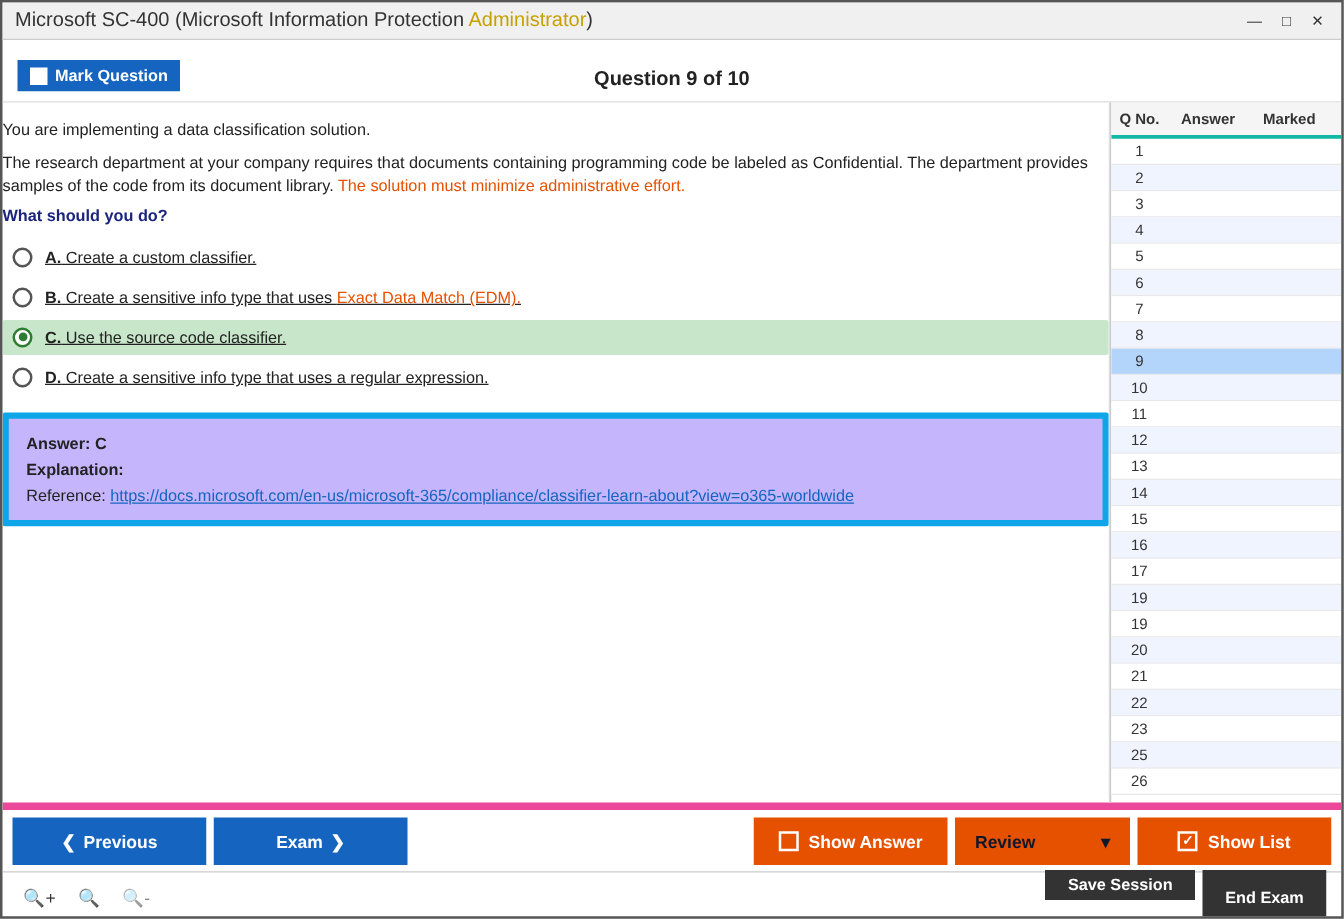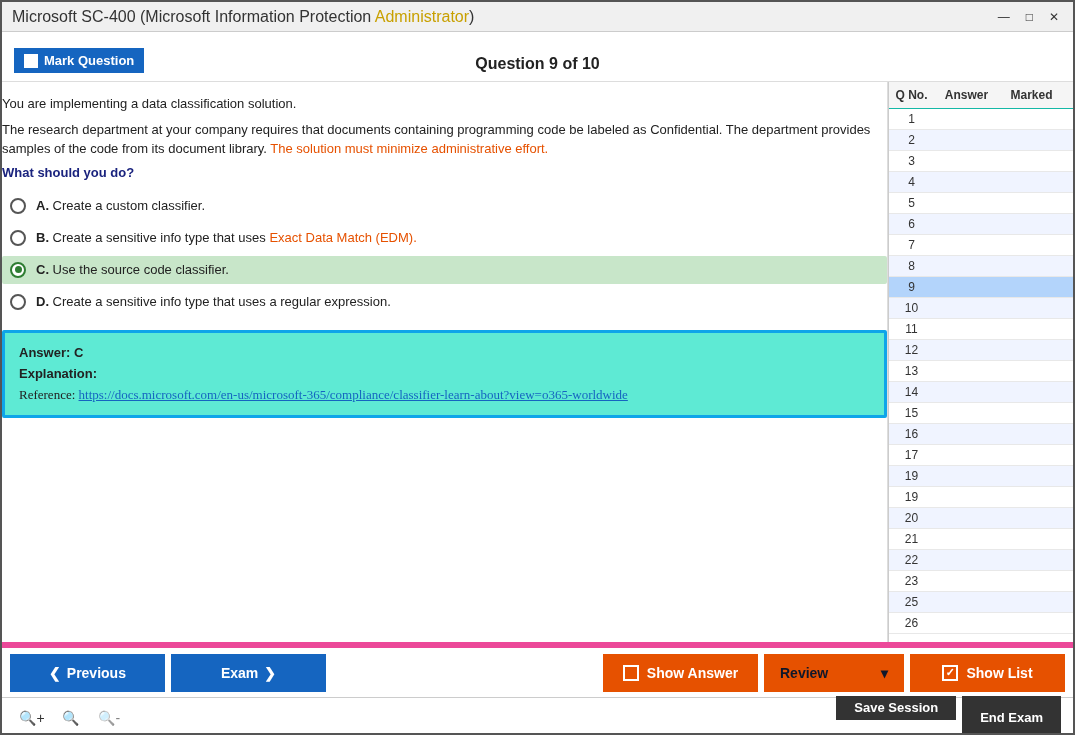--- a/index.html
+++ b/index.html
@@ -129,48 +129,48 @@
     .option-row.selected .option-radio {
       border-color: #2e7d32;
       background: #fff;
     }
     .option-radio-inner {
       width: 7px;
       height: 7px;
       border-radius: 50%;
       background: #2e7d32;
     }
-    .option-text { color: #222; }
+    .option-text { color: #222; text-decoration: underline; }
     .option-text .opt-letter { font-weight: bold; }
     .option-text .highlight { color: #e65100; }
 
     
     .answer-box {
-      background: #5eead4;
-      border: 3px solid #0ea5e9;
+      background: #c4b5fd;
+      border: 5px solid #0ea5e9;
       padding: 12px 14px;
       margin-top: 14px;
       border-radius: 2px;
     }
     .answer-label { font-weight: bold; margin-bottom: 6px; color: #222; }
     .explanation-label { font-weight: bold; margin-bottom: 6px; color: #222; }
-    .reference-text { color: #222; font-family: Liberation Serif, serif; }
+    .reference-text { color: #222; }
     .reference-link { color: #1565c0; text-decoration: underline; cursor: pointer; }
 
     
     .q-list-panel {
       width: 185px;
       overflow-y: scroll;
       border-left: 1px solid #ccc;
     }
     .q-list-header {
       display: grid;
       grid-template-columns: 45px 65px 65px;
       background: #f5f5f5;
-      border-bottom: 1px solid #14b8a6;
+      border-bottom: 3px solid #14b8a6;
       padding: 4px 0;
       font-size: 12px;
       font-weight: bold;
       color: #333;
       position: sticky;
       top: 0;
     }
     .q-list-header span { text-align: center; padding: 2px 0; }
     .q-list-row {
       display: grid;

